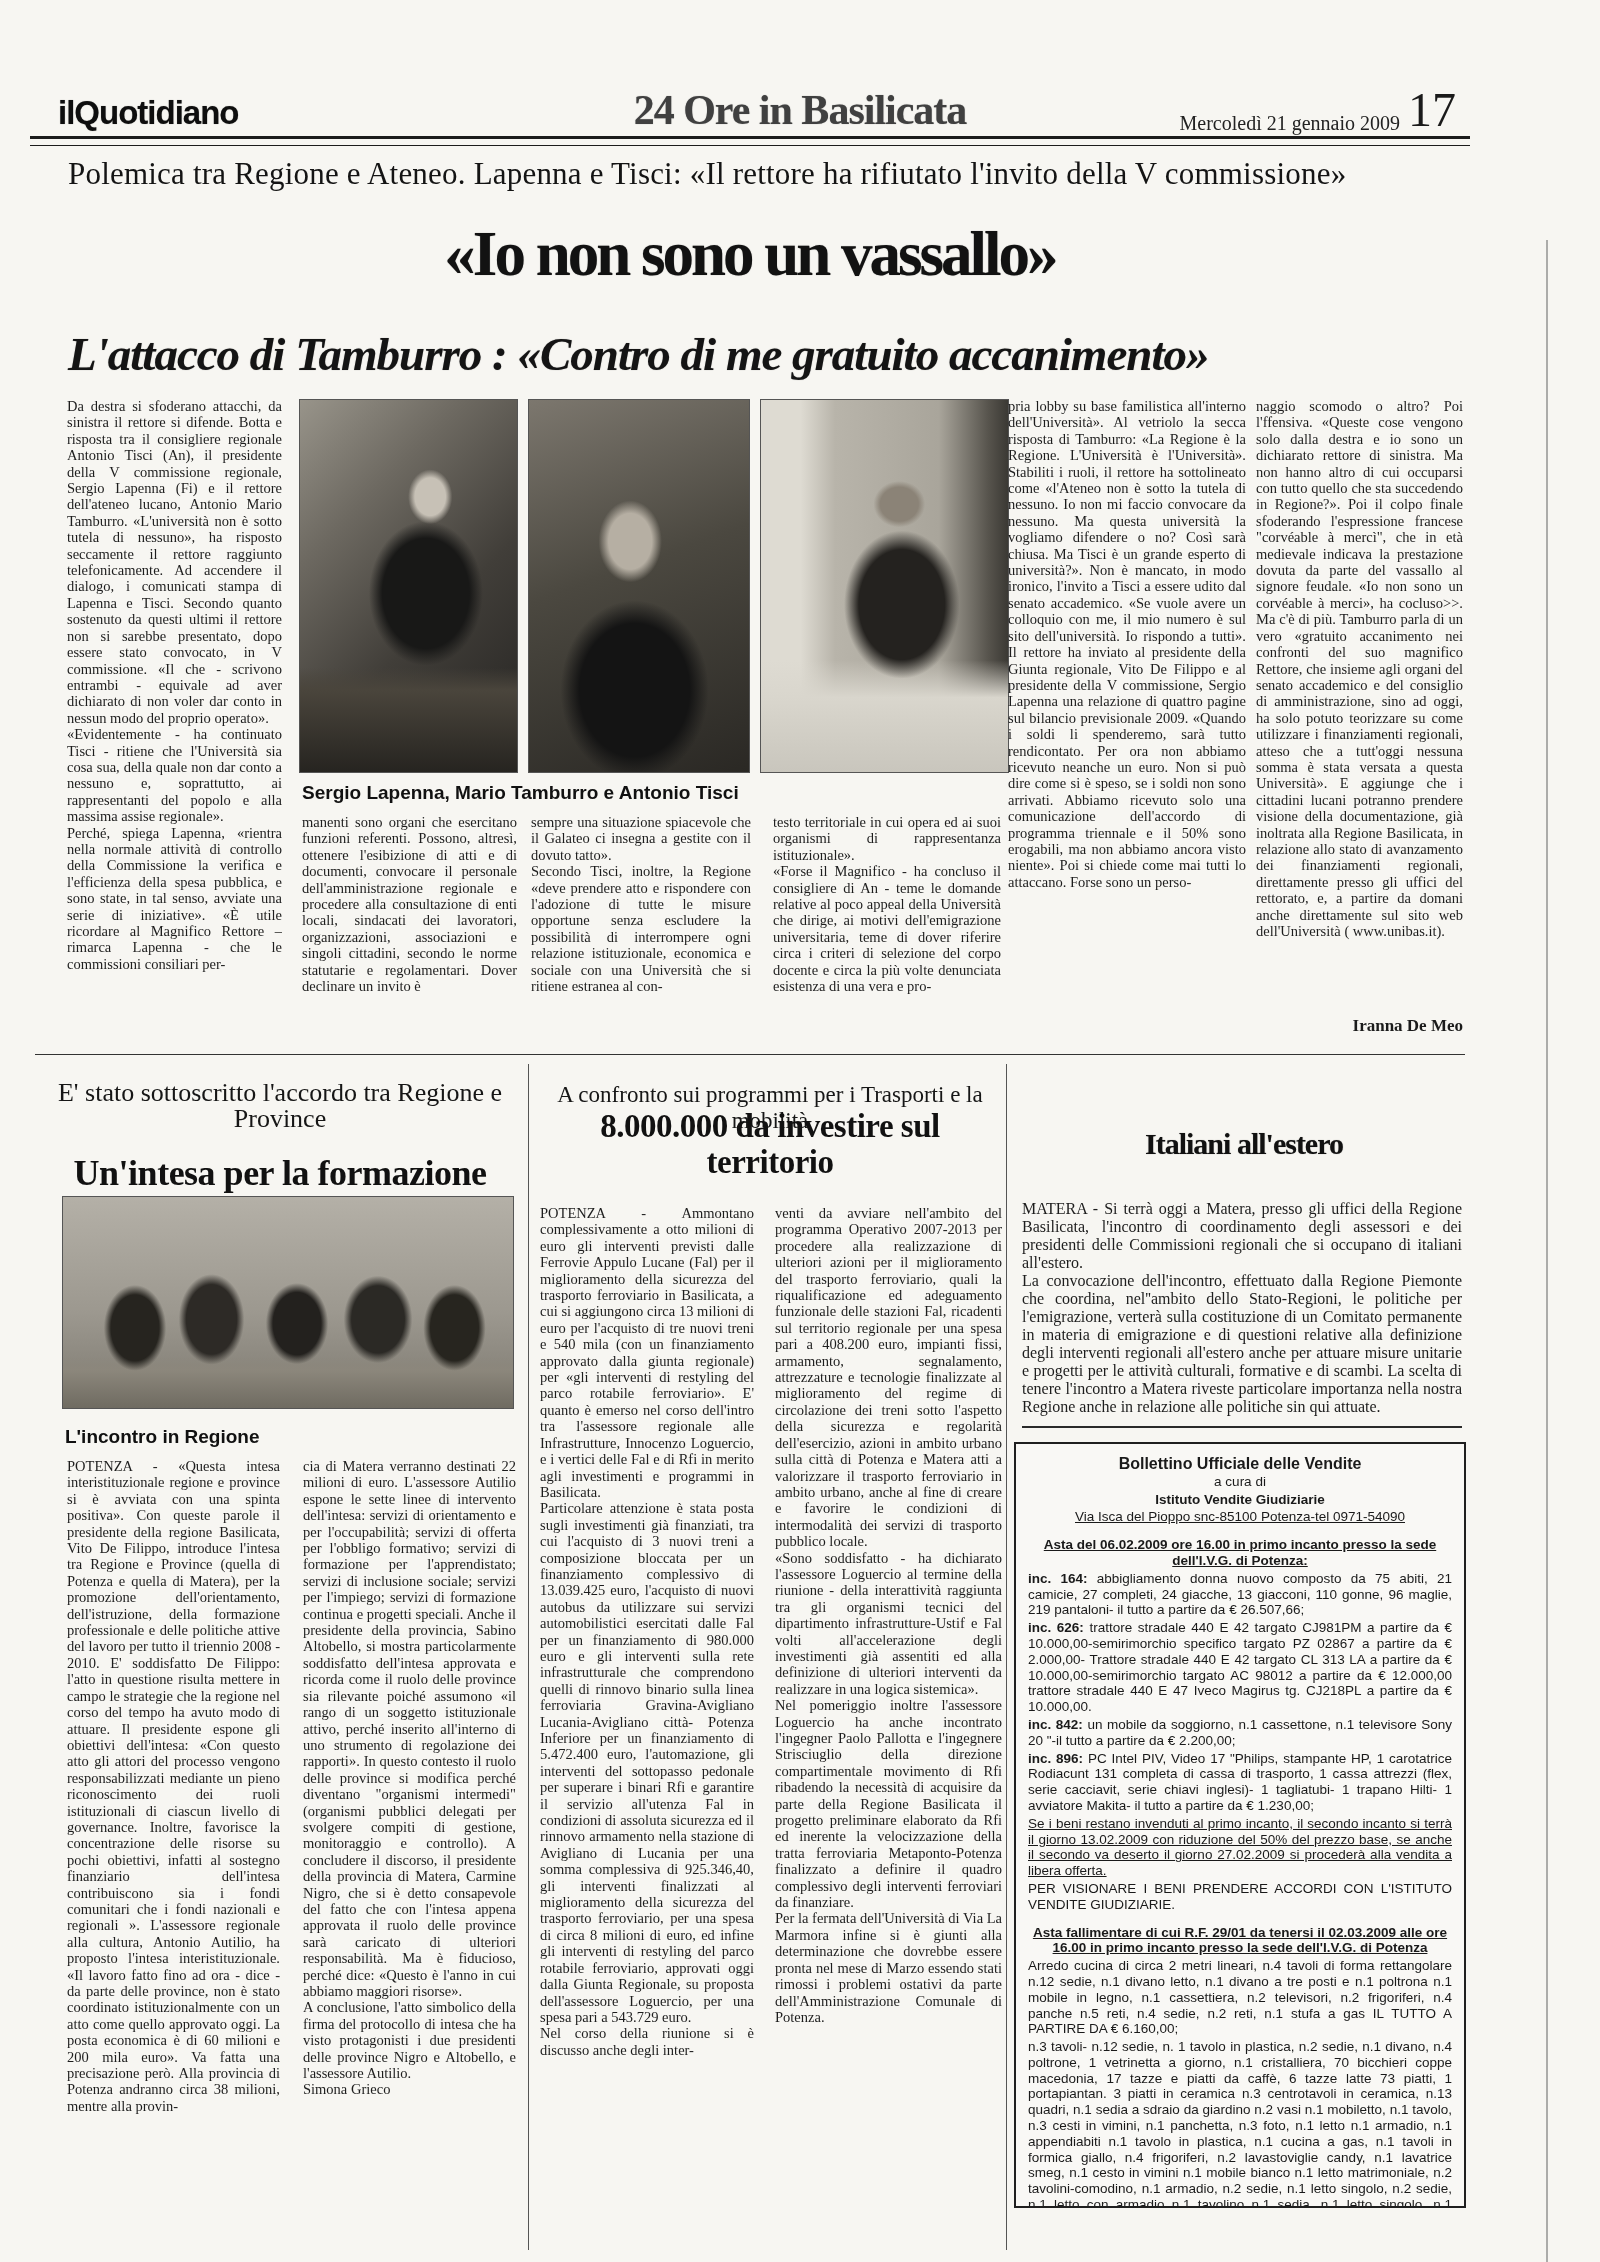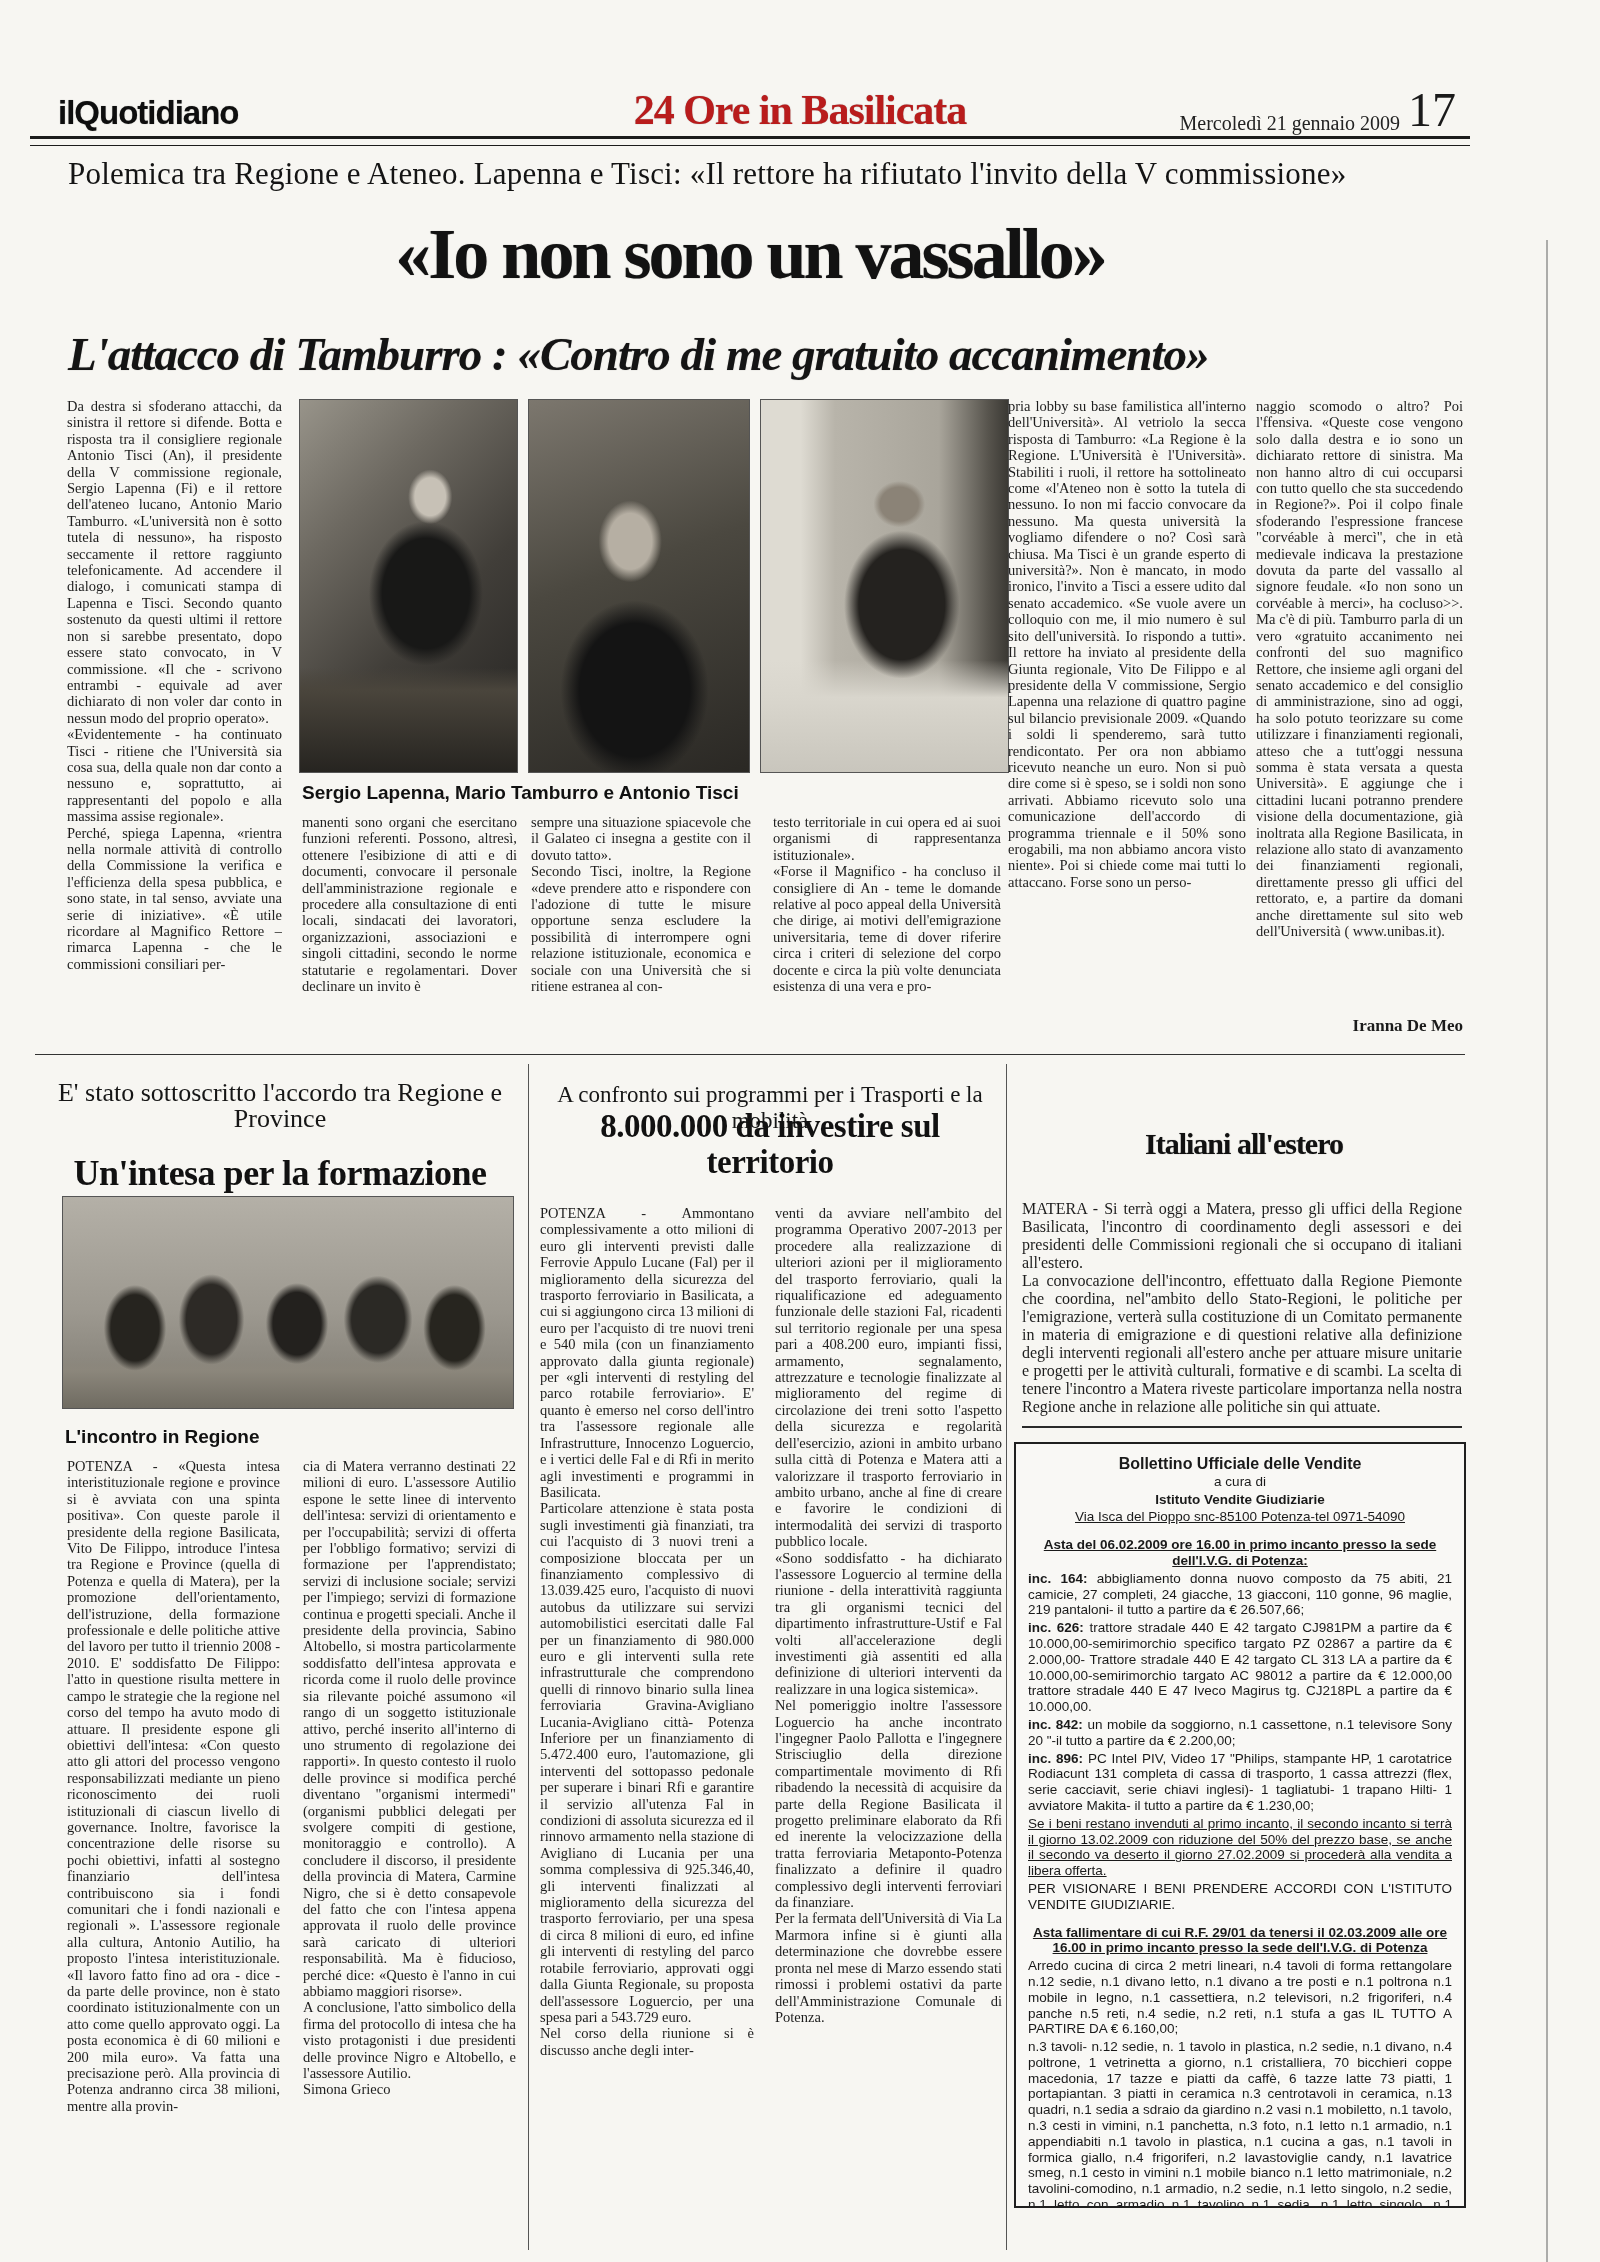--- a/index.html
+++ b/index.html
@@ -19,31 +19,31 @@
   .box-p{margin:0 0 2px 0;font:13.5px/15.8px "Liberation Sans",sans-serif;color:#1a1a1a;text-align:justify;}
   .box-c{text-align:center;}
   .u{text-decoration:underline;}
   .b{font-weight:bold;}
 </style>
 </head>
 <body>
 
 <div class="abs sans ink" style="left:58px;top:94px;font-weight:900;font-size:33px;letter-spacing:-1px;color:#0e0e0e;">ilQuotidiano</div>
 
-<div class="abs ink" style="left:0;right:0;top:86px;text-align:center;font-weight:bold;font-size:42px;color:#b91c1c;letter-spacing:-1px;">24 Ore in Basilicata</div>
+<div class="abs ink" style="left:0;right:0;top:86px;text-align:center;font-weight:bold;font-size:42px;color:#404040;letter-spacing:-1px;">24 Ore in Basilicata</div>
 
 <div class="abs" style="left:1150px;top:112px;width:250px;text-align:right;font-size:20px;color:#222;">Mercoledì 21 gennaio 2009</div>
 
 <div class="abs" style="left:1408px;top:82px;font-size:48px;color:#1a1a1a;">17</div>
 
 <div class="abs" style="left:30px;top:136px;width:1440px;height:6px;border-top:3px solid #1c1c1c;border-bottom:1px solid #1c1c1c;"></div>
 
 <div class="abs kicker" style="left:68px;top:156px;width:1400px;">Polemica tra Regione e Ateneo. Lapenna e Tisci: «Il rettore ha rifiutato l'invito della V commissione»</div>
 
-<div class="abs ink" style="left:35px;top:204px;width:1430px;text-align:center;font-weight:bold;font-size:72px;line-height:100px;letter-spacing:-3px;color:#121212;">«Io non sono un vassallo»</div>
+<div class="abs ink" style="left:35px;top:204px;width:1430px;text-align:center;font-weight:bold;font-size:63px;line-height:100px;letter-spacing:-3px;color:#121212;">«Io non sono un vassallo»</div>
 
 <div class="abs ink" style="left:68px;top:328px;width:1400px;font-weight:bold;font-style:italic;font-size:47px;line-height:52px;letter-spacing:-1px;color:#141414;">L'attacco di Tamburro : «Contro di me gratuito accanimento»</div>
 
 <div class="abs body-col" style="left:67px;top:398px;width:215px;height:652px;">Da destra si sfoderano attacchi, da sinistra il rettore si difende. Botta e risposta tra il consigliere regionale Antonio Tisci (An), il presidente della V commissione regionale, Sergio Lapenna (Fi) e il rettore dell'ateneo lucano, Antonio Mario Tamburro. «L'università non è sotto tutela di nessuno», ha risposto seccamente il rettore raggiunto telefonicamente. Ad accendere il dialogo, i comunicati stampa di Lapenna e Tisci. Secondo quanto sostenuto da questi ultimi il rettore non si sarebbe presentato, dopo essere stato convocato, in V commissione. «Il che - scrivono entrambi - equivale ad aver dichiarato di non voler dar conto in nessun modo del proprio operato».
 «Evidentemente - ha continuato Tisci - ritiene che l'Università sia cosa sua, della quale non dar conto a nessuno e, soprattutto, ai rappresentanti del popolo e alla massima assise regionale».
 Perché, spiega Lapenna, «rientra nella normale attività di controllo della Commissione la verifica e l'efficienza della spesa pubblica, e sono state, in tal senso, avviate una serie di iniziative». «È utile ricordare al Magnifico Rettore – rimarca Lapenna - che le commissioni consiliari per-</div>
 
 <div class="abs photo grain" style="left:300px;top:400px;width:217px;height:372px;background-image:
       radial-gradient(ellipse 34px 42px at 60% 26%, #c7c1b6 0 45%, rgba(0,0,0,0) 65%),
       radial-gradient(ellipse 75px 95px at 58% 52%, #181817 0 58%, rgba(0,0,0,0) 76%),

